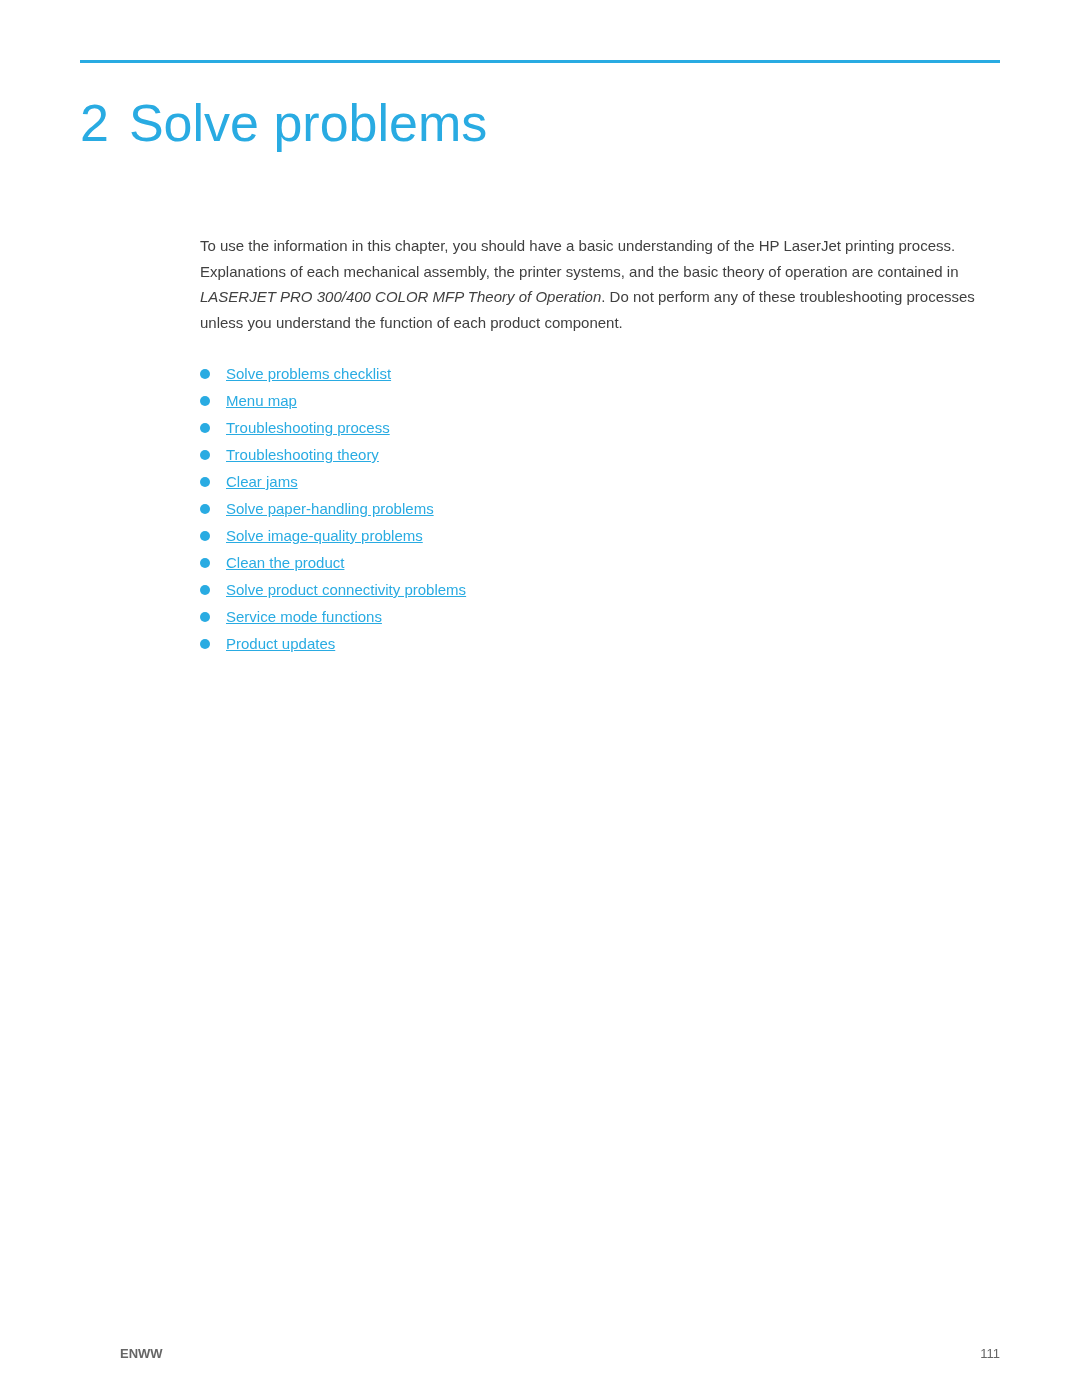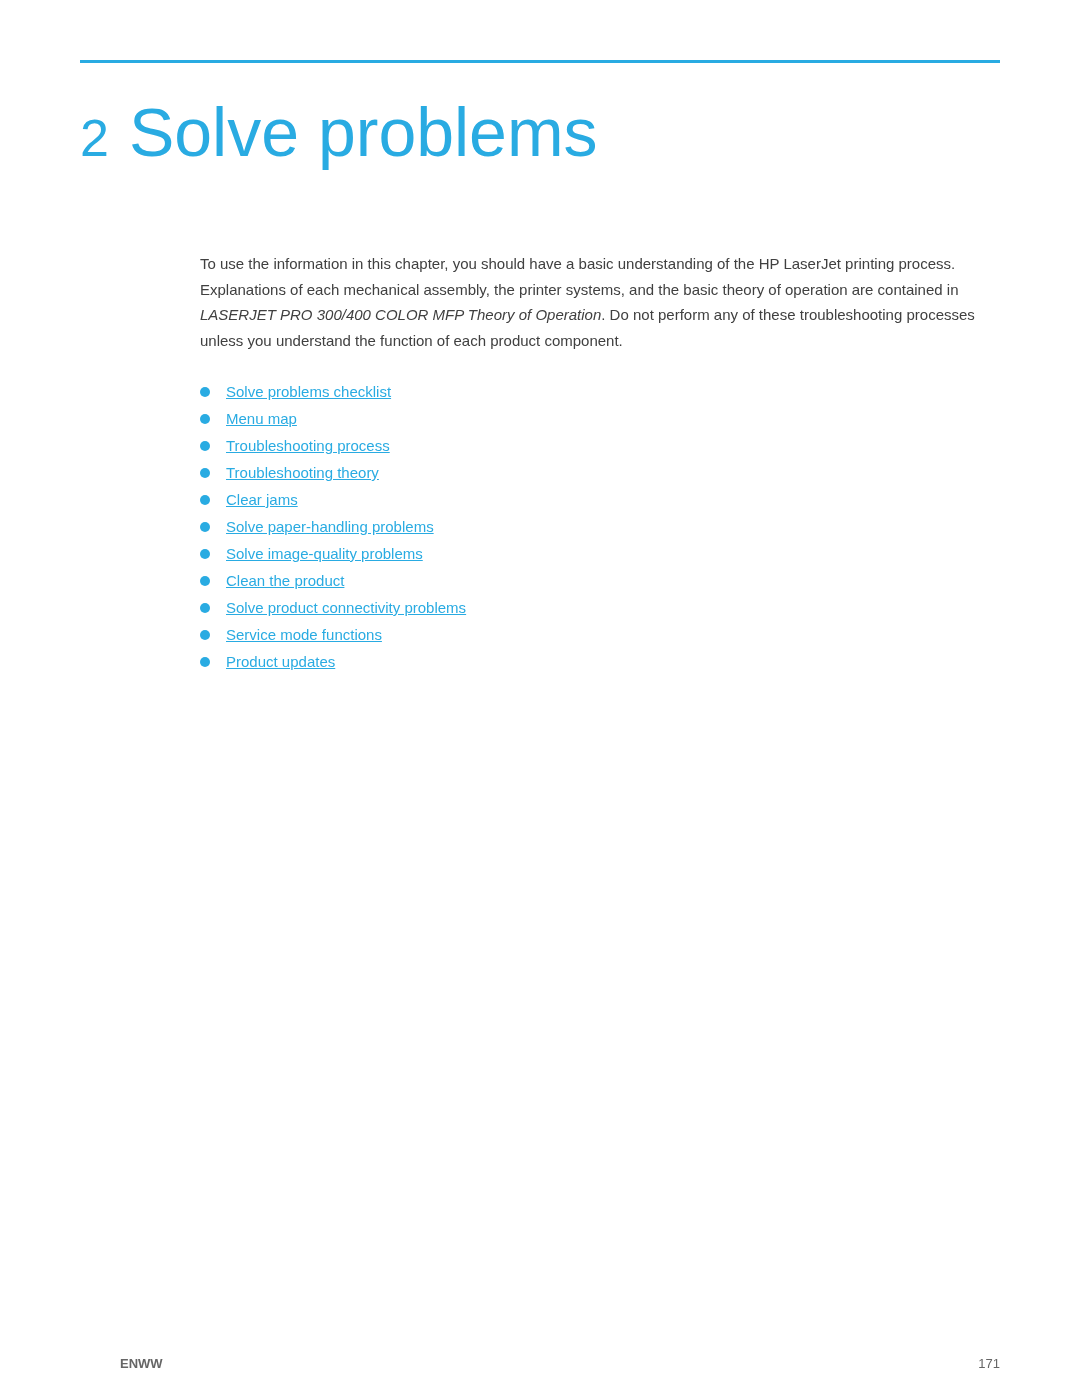--- a/index.html
+++ b/index.html
@@ -39,21 +39,21 @@
     }
 
     .chapter-number {
       font-size: 52px;
       font-weight: 300;
       color: #29abe2;
       margin-right: 20px;
     }
 
     .chapter-title {
-      font-size: 68px;
+      font-size: 52px;
       font-weight: 300;
       color: #29abe2;
     }
 
     .intro-text {
       font-size: 15px;
       line-height: 1.7;
       color: #404040;
       margin-bottom: 30px;
       max-width: 860px;
@@ -88,21 +88,21 @@
 
     .toc-link {
       color: #29abe2;
       text-decoration: underline;
       cursor: pointer;
       font-size: 15px;
     }
 
     .footer {
       position: absolute;
-      bottom: 26px;
+      bottom: 36px;
       left: 80px;
       right: 80px;
       display: flex;
       justify-content: space-between;
       align-items: center;
       padding-left: 40px;
     }
 
     .footer-left {
       font-size: 13px;
@@ -172,15 +172,15 @@
       <a class="toc-link" href="#">Service mode functions</a>
     </li>
     <li>
       <span class="bullet"></span>
       <a class="toc-link" href="#">Product updates</a>
     </li>
   </ul>
 
   <div class="footer">
     <span class="footer-left">ENWW</span>
-    <span class="footer-right">171</span>
+    <span class="footer-right">111</span>
   </div>
 </div>
 
 </body></html>

